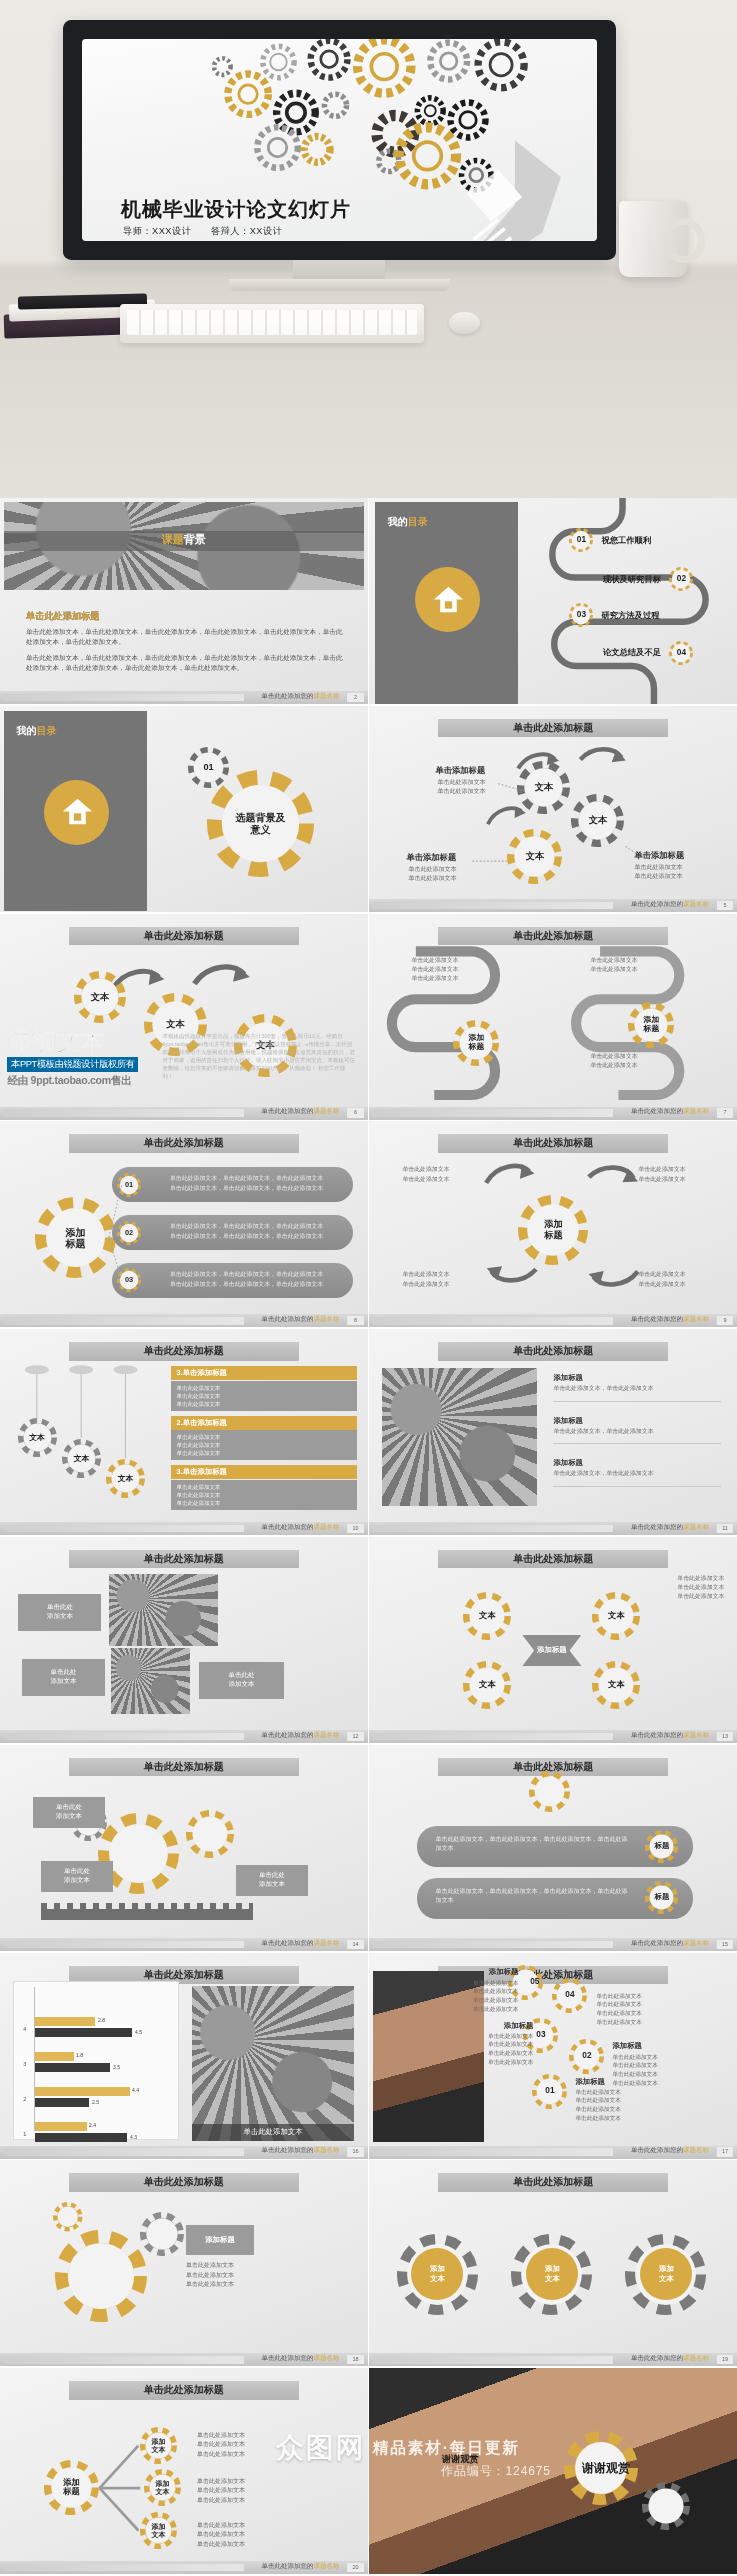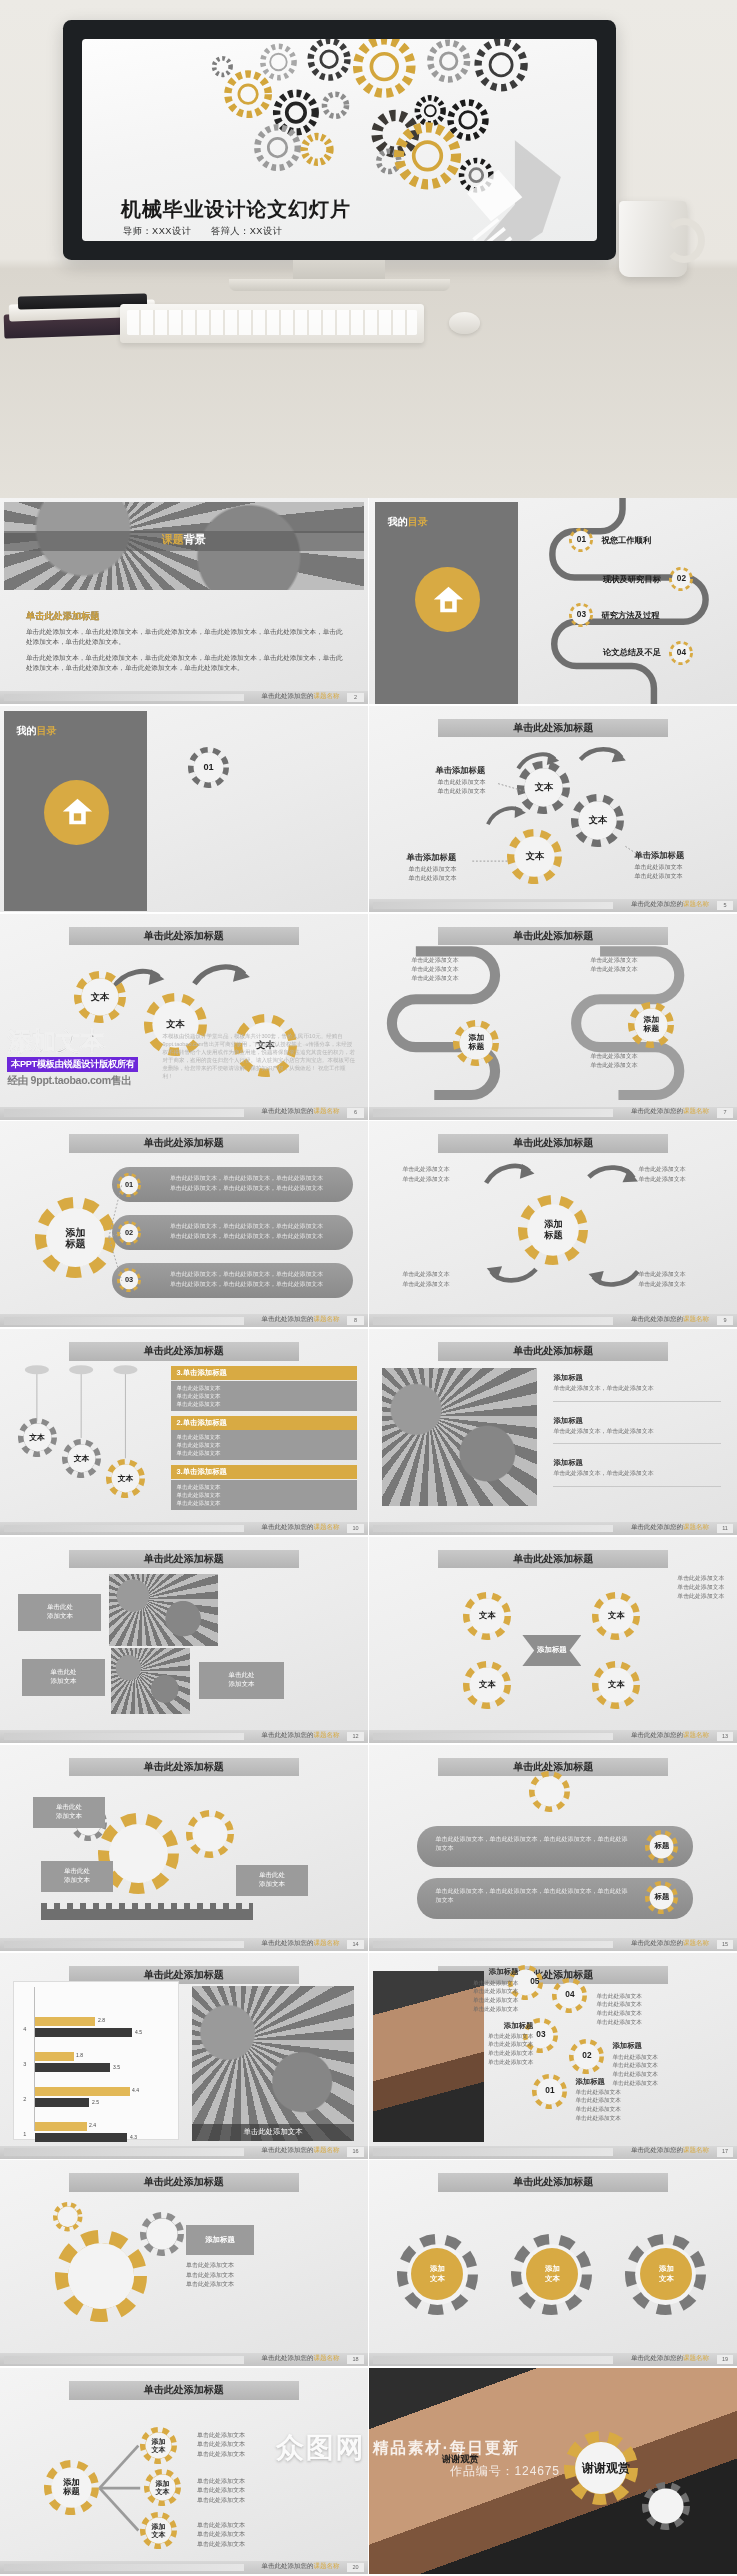--- a/index.html
+++ b/index.html
@@ -81,35 +81,35 @@
         radial-gradient(circle at 68% 62%, #868686 0 20%, transparent 21%),
         repeating-conic-gradient(from 0deg at 30% 35%, #777 0 6deg, #bdbdbd 6deg 12deg),
         linear-gradient(145deg,#8e8e8e,#5d5d5d 60%,#3e3e3e); }
   .photo-cap{ position:absolute; left:0; bottom:0; width:100%; height:16.6px; line-height:16.6px;
       text-align:center; font-size:7.4px; color:#fff; background:rgba(60,60,60,.72); }
 
   
   .wm-copy{ position:absolute; z-index:40; left:7.4px; top:1029px; width:184px; }
   .wm-copy .l1{ font-size:25px; font-weight:bold; color:#8f8f8f; letter-spacing:-0.9px;
                 -webkit-text-stroke:0.9px #f0f0f0; line-height:1; }
-  .wm-copy .l2{ font-size:9.2px; font-weight:bold; color:#ffffff; background:#6d28d9;
+  .wm-copy .l2{ font-size:9.2px; font-weight:normal; color:#ffffff; background:#0369a1;
                 display:inline-block; padding:0.9px 3.7px; margin-top:1.8px; letter-spacing:-0.3px;}
   .wm-copy .l3{ font-size:10.6px; font-weight:bold; color:#7e7e7e; letter-spacing:-0.3px; margin-top:1.8px;}
   .wm-copy .note{ position:absolute; left:155px; top:3.7px; width:194px; font-size:5.5px;
                 color:#b5b5b5; line-height:1.45; }
 
   
   .wm-site{ position:absolute; z-index:45; left:276px; top:2429px; width:461px;
             display:flex; align-items:center; gap:7.4px; }
   .wm-site .logo{ font-size:28px; font-weight:bold; color:rgba(255,255,255,.92);
             letter-spacing:1.8px; text-shadow:0 0.9px 2.8px rgba(0,0,0,.25); }
   .wm-site .tag{ font-size:15.7px; font-weight:bold; color:rgba(255,255,255,.85);
             letter-spacing:1.8px; }
   .wm-no{ position:absolute; z-index:45; left:441px; top:2463px; font-size:12px;
-            color:rgba(255,255,255,.8); letter-spacing:0.9px;margin-left:9px; }
+            color:rgba(255,255,255,.8); letter-spacing:0.9px; }
   .wm-thx{ position:absolute; z-index:46; left:442px; top:2453px; font-size:9.2px;
             font-weight:bold; color:#1b1b1b; }
 
   
   .chart-wrap{ position:absolute; left:13px; top:28px; width:166px; height:159px;
       background:#fbfbfb; border:0.9px solid #dcdcdc; }
   .chart-axis{ position:absolute; left:20px; top:5.5px; bottom:7.4px; width:0.9px; background:#bdbdbd;}
   .cgrp{ position:absolute; left:21px; height:28px; }
   .cbar{ position:absolute; left:0; height:9.2px; }
   .cbar.g{ background:#e2b857; top:0;}
@@ -257,20 +257,26 @@
         <div style="position:absolute;left:44px;top:74px;width:65px;height:65px;border-radius:50%;background:#d8aa43;"></div>
         <svg style="position:absolute;left:61px;top:89px" width="33" height="33" viewBox="0 0 36 36">
           <path d="M18 4 L34 18 H27 V32 H9 V18 H2 Z" fill="#fff"></path>
           <rect x="14" y="20" width="8" height="8" fill="#d8aa43"></rect>
         </svg>
         <div class="gear" style="left:188px;top:41px;width:41px;height:41px;"><svg width="41" height="41" viewBox="0 0 44 44">
             <circle cx="22" cy="22" r="18.7" fill="none" stroke="#6f6f6f" stroke-width="6.6" stroke-dasharray="7.48 5.720000000000001"></circle>
             <circle cx="22" cy="22" r="15.73" fill="#6f6f6f"></circle>
             <circle cx="22" cy="22" r="16" fill="#f3f3f3"></circle>
           </svg><div style="position:absolute;left:50%;top:50%;transform:translate(-50%,-50%);width:31px;text-align:center;font-size:9.2px;font-weight:bold;color:#1f1f1f;line-height:1.15;white-space:pre-line;">01</div></div>
+        <div class="gear" style="left:207px;top:64px;width:107px;height:107px;"><svg width="107" height="107" viewBox="0 0 116 116">
+            <circle cx="58" cy="58" r="49.3" fill="none" stroke="#d8aa43" stroke-width="17.4" stroke-dasharray="19.720000000000002 15.08"></circle>
+            <circle cx="58" cy="58" r="41.47" fill="#d8aa43"></circle>
+            <circle cx="58" cy="58" r="42" fill="#f3f3f3"></circle>
+          </svg><div style="position:absolute;left:50%;top:50%;transform:translate(-50%,-50%);width:81px;text-align:center;font-size:10px;font-weight:bold;color:#1f1f1f;line-height:1.15;white-space:pre-line;">选题背景及
+意义</div></div>
       </div>
       <div class="thumb">
         <div class="t-title">单击此处添加标题</div>
         <svg style="position:absolute;left:147px;top:44px;transform:rotate(0deg)" width="44" height="24" viewBox="0 0 100 50">
           <path d="M5 40 C25 5, 70 0, 88 18" stroke="#6d6d6d" stroke-width="9" fill="none"></path>
           <path d="M74 4 L98 22 L70 32 Z" fill="#6d6d6d"></path>
         </svg>
         <svg style="position:absolute;left:210px;top:39px;transform:rotate(12deg)" width="48" height="24" viewBox="0 0 100 50">
           <path d="M5 40 C25 5, 70 0, 88 18" stroke="#6d6d6d" stroke-width="9" fill="none"></path>
           <path d="M74 4 L98 22 L70 32 Z" fill="#6d6d6d"></path>

